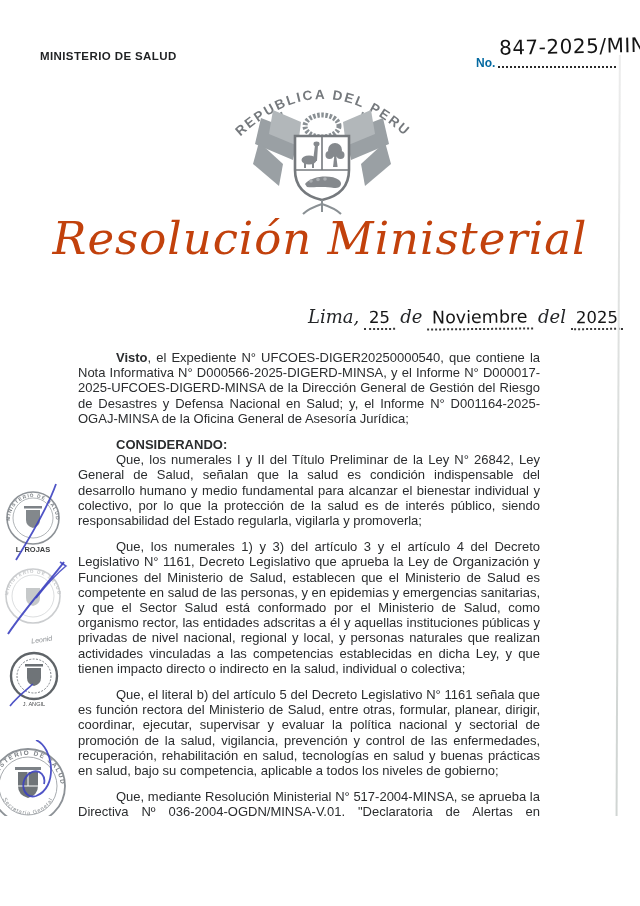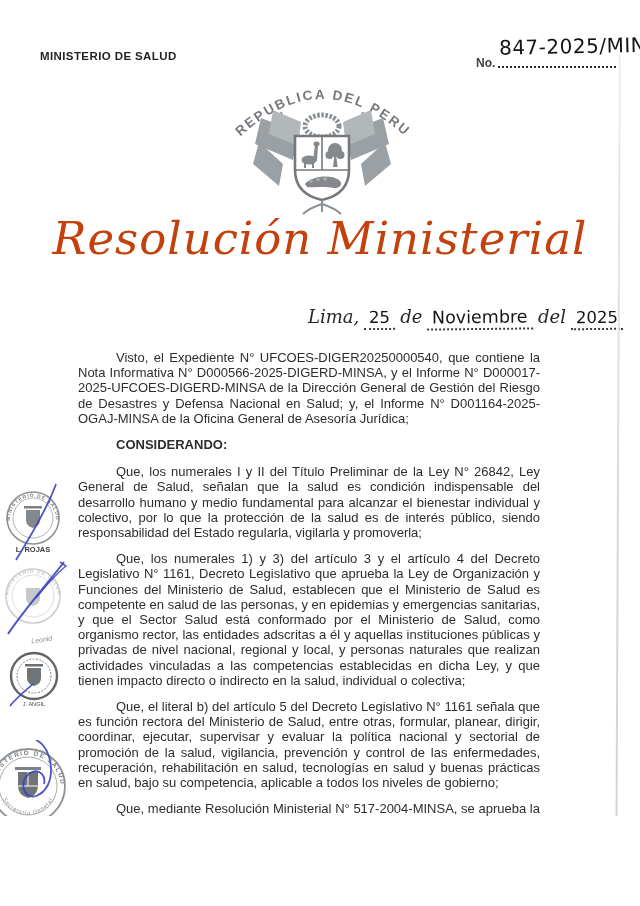--- a/index.html
+++ b/index.html
@@ -2,21 +2,21 @@
 <html><head>
 <meta charset="utf-8">
 <style>
   html,body{margin:0;padding:0;background:#ffffff;}
   .page{position:relative;width:640px;height:816px;background:#ffffff;overflow:hidden;
         font-family:"Liberation Sans",sans-serif;color:#2c2e30;}
   
   .ministry{position:absolute;left:40px;top:50px;font-size:11.5px;font-weight:bold;
             letter-spacing:.4px;color:#1f2123;}
   .docnum{position:absolute;left:476px;top:38px;width:160px;height:36px;}
-  .docnum .no-label{position:absolute;left:0;bottom:4px;font-size:12px;font-weight:bold;color:#404040;}
+  .docnum .no-label{position:absolute;left:0;bottom:4px;font-size:12px;font-weight:bold;color:#0369a1;}
   .docnum .dots{position:absolute;left:22px;bottom:6px;width:118px;border-bottom:2.2px dotted #2a2a2a;}
   .hand{font-family:"DejaVu Sans",sans-serif;color:#141414;}
   .docnum .hand-number{position:absolute;left:23px;top:-4px;font-size:20px;letter-spacing:.5px;
             transform:rotate(-1.2deg);white-space:nowrap;}
   
   .coa{position:absolute;left:225px;top:60px;}
   
   .res-title{position:absolute;left:0;top:212px;width:640px;text-align:center;
              font-family:"DejaVu Serif",serif;font-style:italic;font-size:45px;
              color:#c2410c;letter-spacing:1px;}
@@ -24,22 +24,22 @@
   .dateline{position:absolute;left:308px;top:306px;white-space:nowrap;font-size:18px;}
   .dateline .script{font-family:"DejaVu Serif",serif;font-style:italic;color:#242628;}
   .dateline .hv{font-family:"DejaVu Sans",sans-serif;font-size:16.5px;color:#151515;
                 border-bottom:2px dotted #3a3a3a;padding:0 5px 1px 5px;transform:rotate(-.6deg);
                 display:inline-block;}
   .dateline .hv.month{font-size:17.5px;}
   
   .body{position:absolute;left:78px;top:350px;width:462px;font-size:13px;line-height:15.2px;
         text-align:justify;color:#2b2d2f;}
   .body p{margin:0 0 11px 0;text-indent:38px;}
-  .body .considerando{font-weight:bold;margin-bottom:12px;}
-  .lead{font-weight:normal;margin-top:23px;}
+  .body .considerando{font-weight:bold;margin-bottom:0;}
+  .lead{font-weight:bold;margin-top:23px;}
   
   .stamp{position:absolute;}
   .stamp text{font-family:"Liberation Sans",sans-serif;}
   
   .scan-line{position:absolute;left:617px;top:55px;width:2px;height:851px;
              background:linear-gradient(#ececec,#d4d8d6 60%,#cfd4d2);transform:rotate(.25deg);}
 </style>
 </head>
 <body>
 

